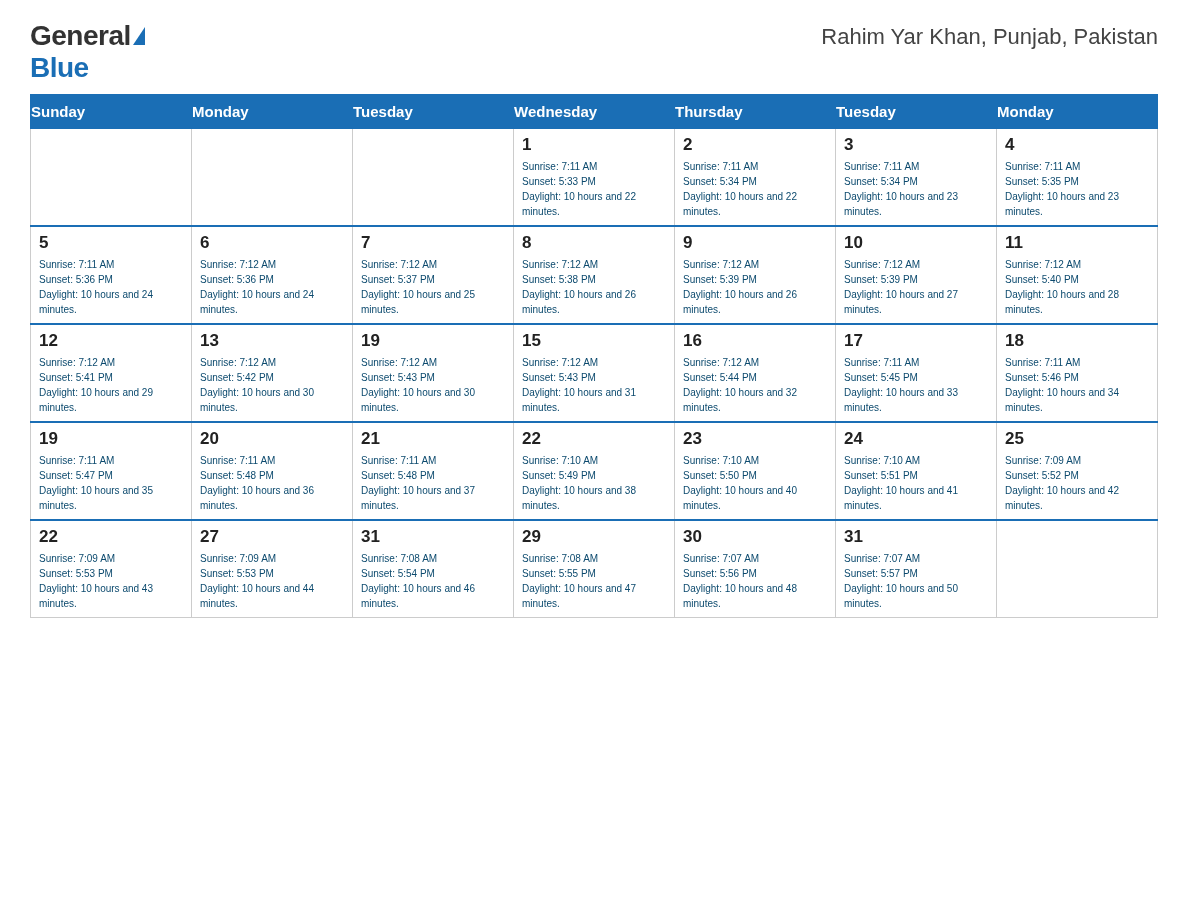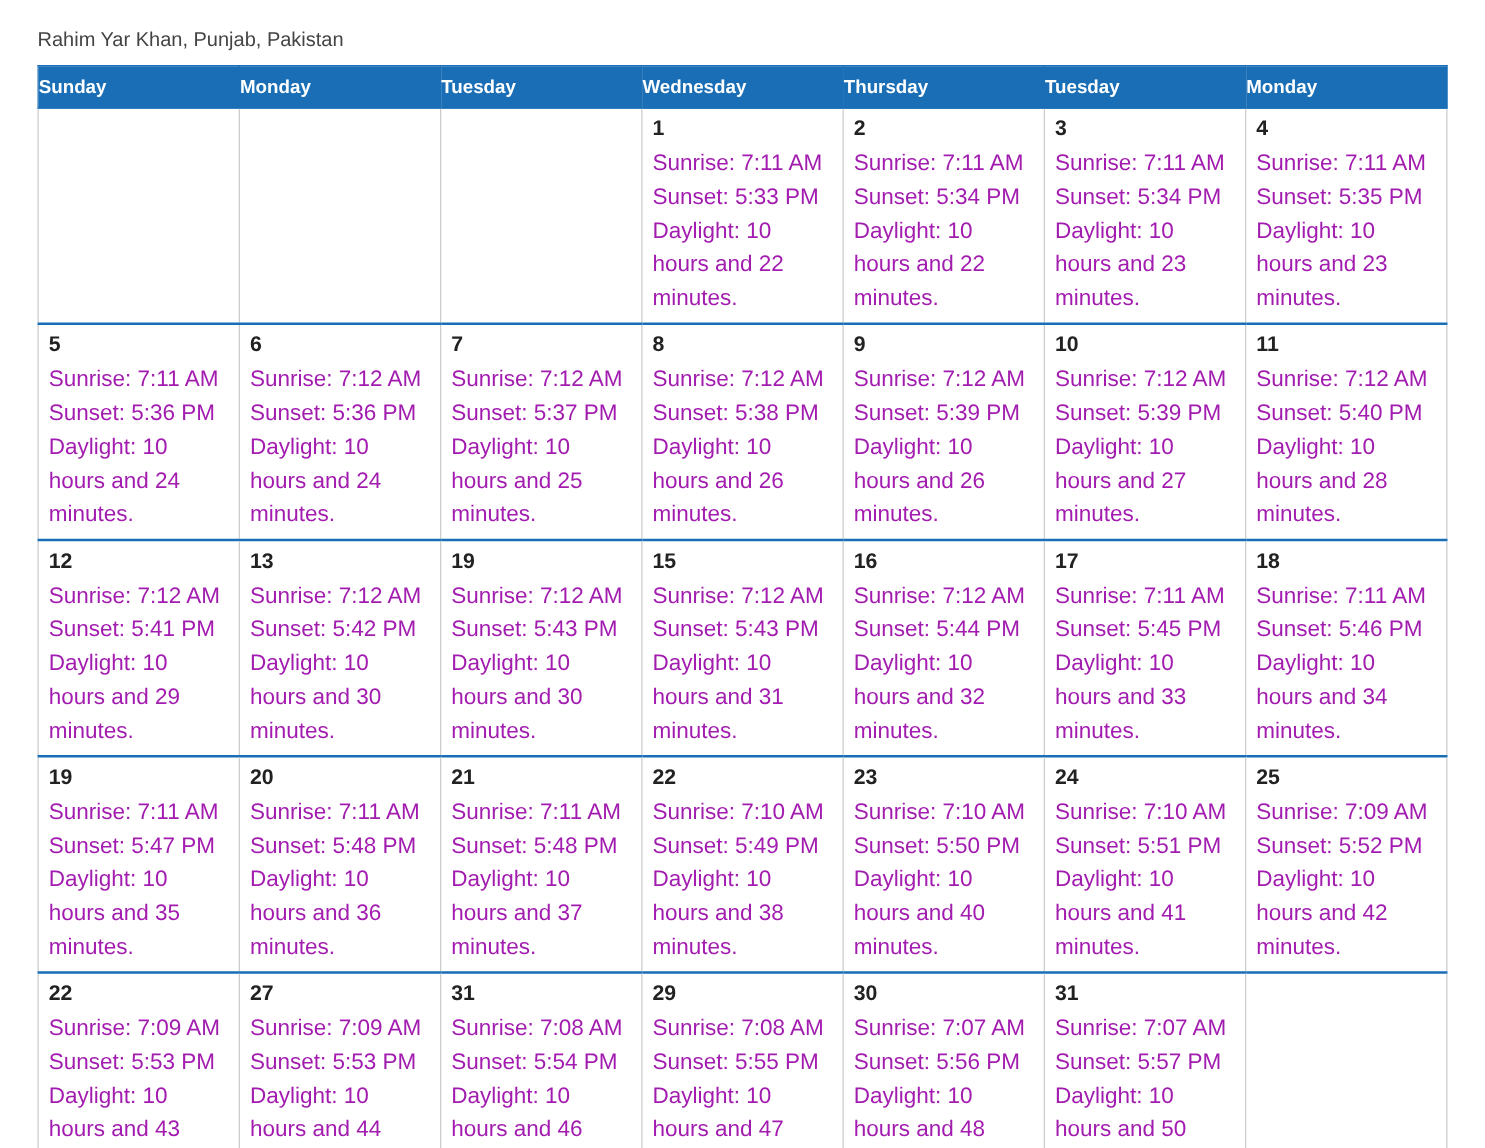--- a/index.html
+++ b/index.html
@@ -50,21 +50,21 @@
     }
     .title-section {
       text-align: right;
     }
     .calendar-title {
       font-size: 52px;
       font-weight: bold;
       color: #222;
     }
     .calendar-subtitle {
-      font-size: 16px;
+      font-size: 22px;
       color: #444;
       margin-top: 4px;
     }
     .calendar {
       width: 100%;
       border-collapse: collapse;
       margin-top: 10px;
     }
     .calendar th {
       background-color: #1a6eb5;
@@ -84,35 +84,44 @@
       font-size: 13px;
       color: #333;
     }
     .day-number {
       font-size: 17px;
       font-weight: bold;
       color: #222;
       margin-bottom: 4px;
     }
     .day-info {
-      font-size: 18px;
-      color: #a21caf;
+      font-size: 10px;
+      color: #0c4a6e;
       line-height: 1.5;
     }
     .empty-cell {
       background: #fff;
     }
     .row-divider td {
       border-top: 2px solid #1a6eb5;
     }
   </style>
 </head>
 <body>
 
 <div class="header">
+  <div class="logo">
+    <div class="logo-line">
+      <span class="logo-general">General</span>
+      <span class="logo-triangle"></span>
+    </div>
+    <div>
+      <span class="logo-blue">Blue</span>
+    </div>
+  </div>
   <div class="title-section">
     <div class="calendar-subtitle">Rahim Yar Khan, Punjab, Pakistan</div>
   </div>
 </div>
 
 <table class="calendar">
   <thead>
     <tr>
     <th>Sunday</th>
         <th>Monday</th>

